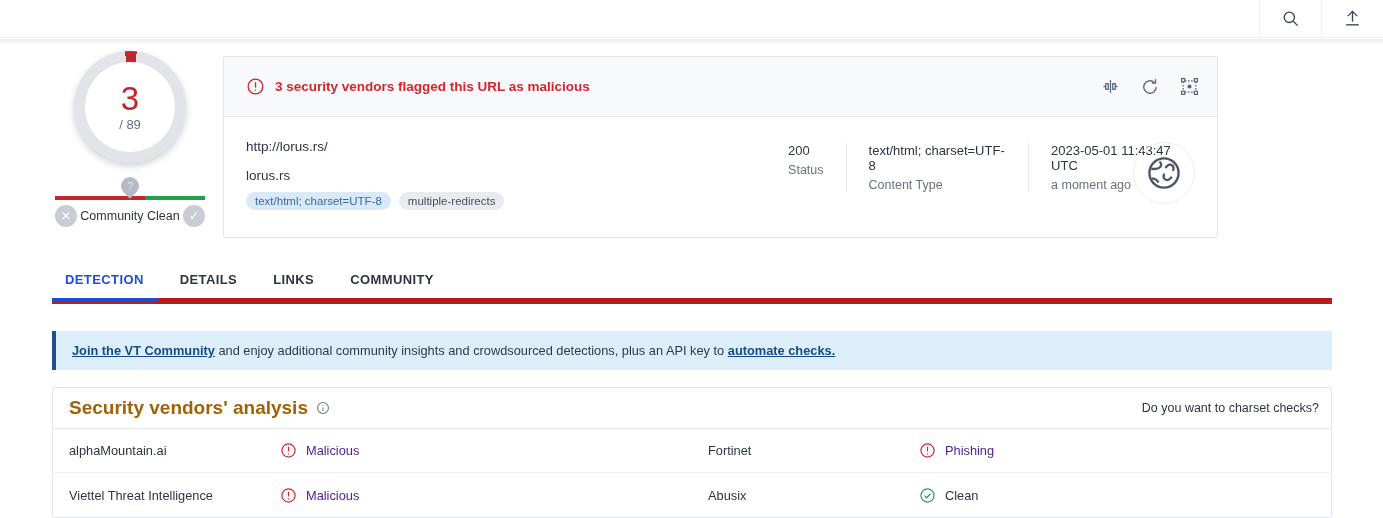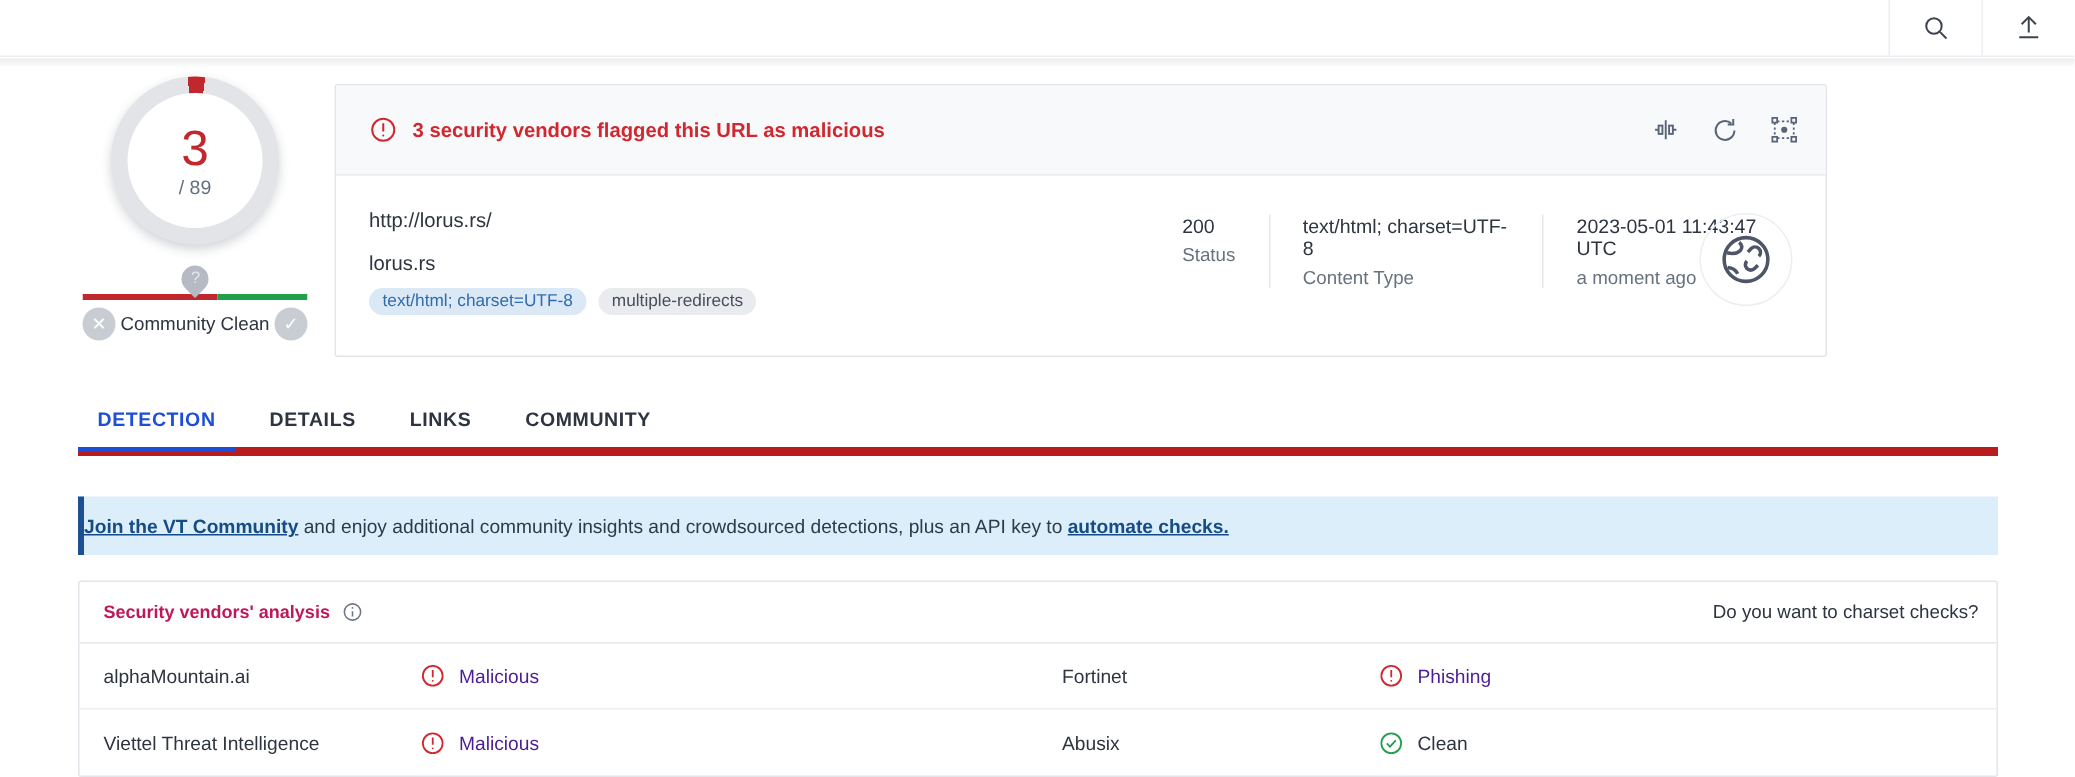--- a/index.html
+++ b/index.html
@@ -170,20 +170,21 @@
   }
   .tab.active { color: #1d4ed8; border-bottom-color: #1d4ed8; }
 
   
   .vt-banner {
     position: absolute; left: 52px; top: 331px;
     width: 1280px; height: 39px;
     background: #ddeefb;
     border-left: 4px solid #1d4f91;
     display: flex; align-items: center;
+    padding-left: 16px;
     font-size: 12.8px; color: #2c3a4a;
   }
   .vt-banner a {
     color: #154b86; font-weight: bold; text-decoration: underline;
     cursor: pointer;
   }
 
   
   .vendors {
     position: absolute; left: 52px; top: 387px;
@@ -192,21 +193,21 @@
     border-radius: 2px;
     background: #ffffff;
   }
   .vendors-head {
     height: 41px;
     display: flex; align-items: center; justify-content: space-between;
     padding: 0 12px 0 16px;
     border-bottom: 1px solid #e6e8ec;
   }
   .vendors-title {
-    font-size: 12px; font-weight: bold; color: #be185d;
+    font-size: 19px; font-weight: bold; color: #a16207;
     display: flex; align-items: center; gap: 8px;
   }
   .vendors-automate { font-size: 12.5px; color: #2e3440; cursor: pointer; }
 
   .vrow {
     display: flex; height: 44px; align-items: stretch;
     border-bottom: 1px solid #eceef1;
   }
   .vrow:last-child { border-bottom: none; }
   .vhalf { width: 50%; display: flex; align-items: center; }

